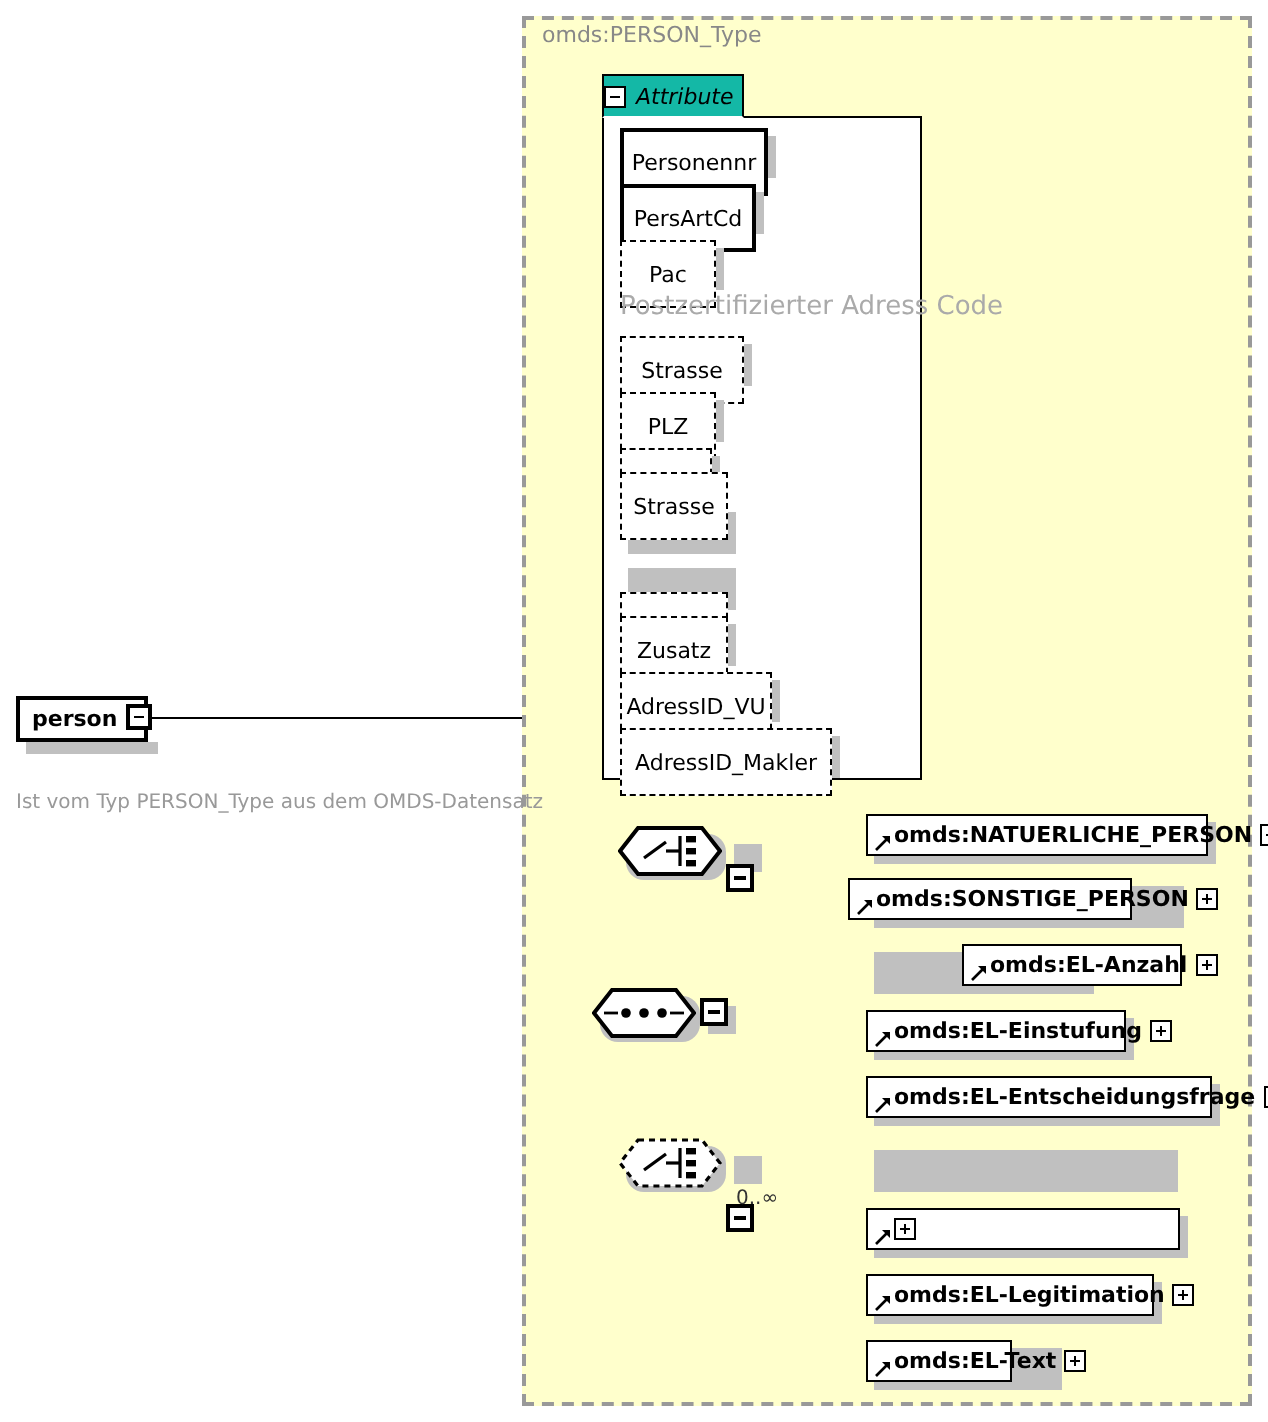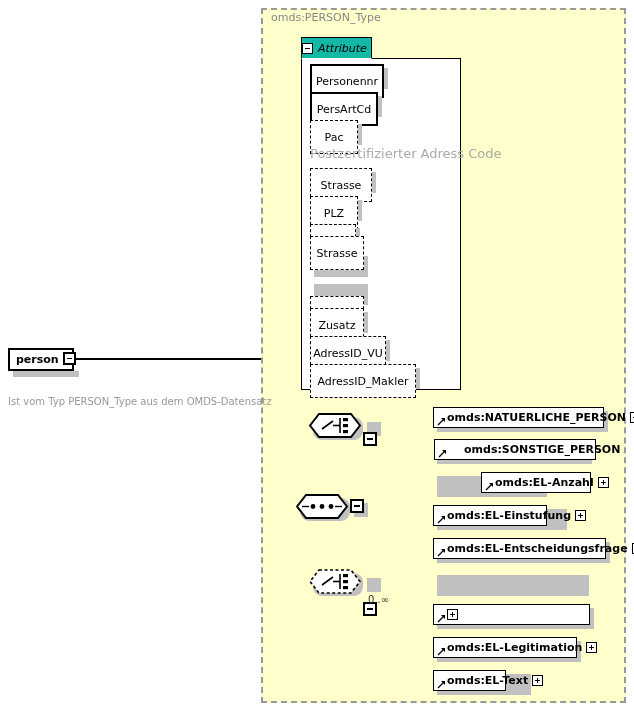--- a/index.html
+++ b/index.html
@@ -402,41 +402,41 @@
   <div class="abs elem-box" style="left:433px;top:407px;width:171px;">
     <svg class="ref-arrow" viewBox="0 0 9 9">
       <path d="M 1 8 L 7 2" stroke="#000000" stroke-width="1.3"></path>
       <path d="M 8 1 L 8 5 L 4 1 Z" fill="#000000"></path>
     </svg>
     <span class="elem-label">omds:NATUERLICHE_PERSON</span>
     <span class="elem-pm"></span>
   </div>
 
   <div class="abs elem-shadow" style="left:437px;top:443px;width:155px;"></div>
-  <div class="abs elem-box" style="left:434px;top:439px;width:162px;gap:16px;">
+  <div class="abs elem-box" style="left:424px;top:439px;width:142px;">
     <svg class="ref-arrow" viewBox="0 0 9 9">
       <path d="M 1 8 L 7 2" stroke="#000000" stroke-width="1.3"></path>
       <path d="M 8 1 L 8 5 L 4 1 Z" fill="#000000"></path>
     </svg>
     <span class="elem-label">omds:SONSTIGE_PERSON</span>
     <span class="elem-pm"></span>
   </div>
 
   <div class="abs elem-shadow" style="left:437px;top:476px;width:110px;"></div>
   <div class="abs elem-box" style="left:433px;top:472px;width:110px;margin-left:48px;">
     <svg class="ref-arrow" viewBox="0 0 9 9">
       <path d="M 1 8 L 7 2" stroke="#000000" stroke-width="1.3"></path>
       <path d="M 8 1 L 8 5 L 4 1 Z" fill="#000000"></path>
     </svg>
     <span class="elem-label">omds:EL-Anzahl</span>
     <span class="elem-pm"></span>
   </div>
 
   <div class="abs elem-shadow" style="left:437px;top:509px;width:130px;"></div>
-  <div class="abs elem-box" style="left:433px;top:505px;width:114px;">
+  <div class="abs elem-box" style="left:433px;top:505px;width:130px;">
     <svg class="ref-arrow" viewBox="0 0 9 9">
       <path d="M 1 8 L 7 2" stroke="#000000" stroke-width="1.3"></path>
       <path d="M 8 1 L 8 5 L 4 1 Z" fill="#000000"></path>
     </svg>
     <span class="elem-label">omds:EL-Einstufung</span>
     <span class="elem-pm"></span>
   </div>
 
   <div class="abs elem-shadow" style="left:437px;top:542px;width:173px;"></div>
   <div class="abs elem-box" style="left:433px;top:538px;width:173px;">

